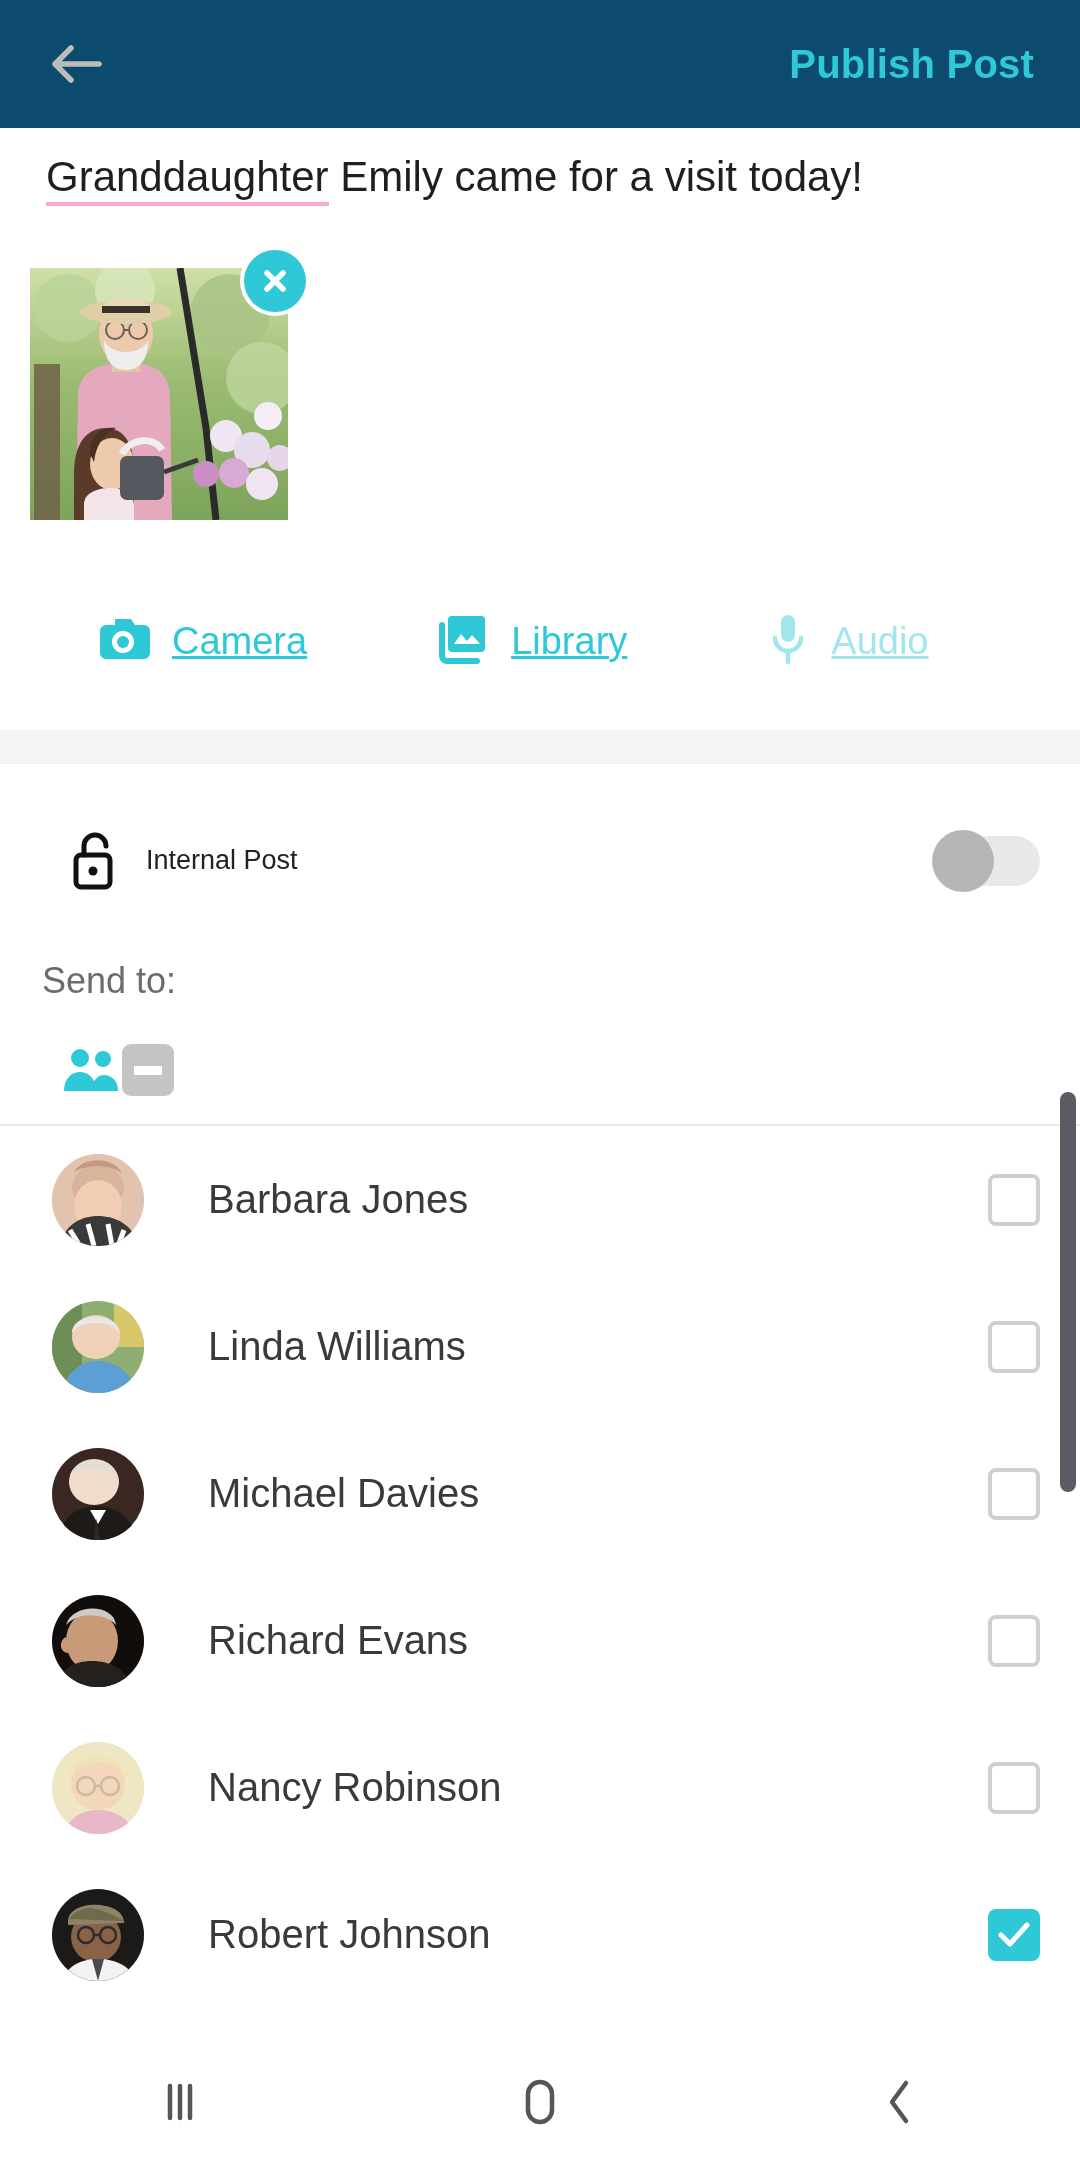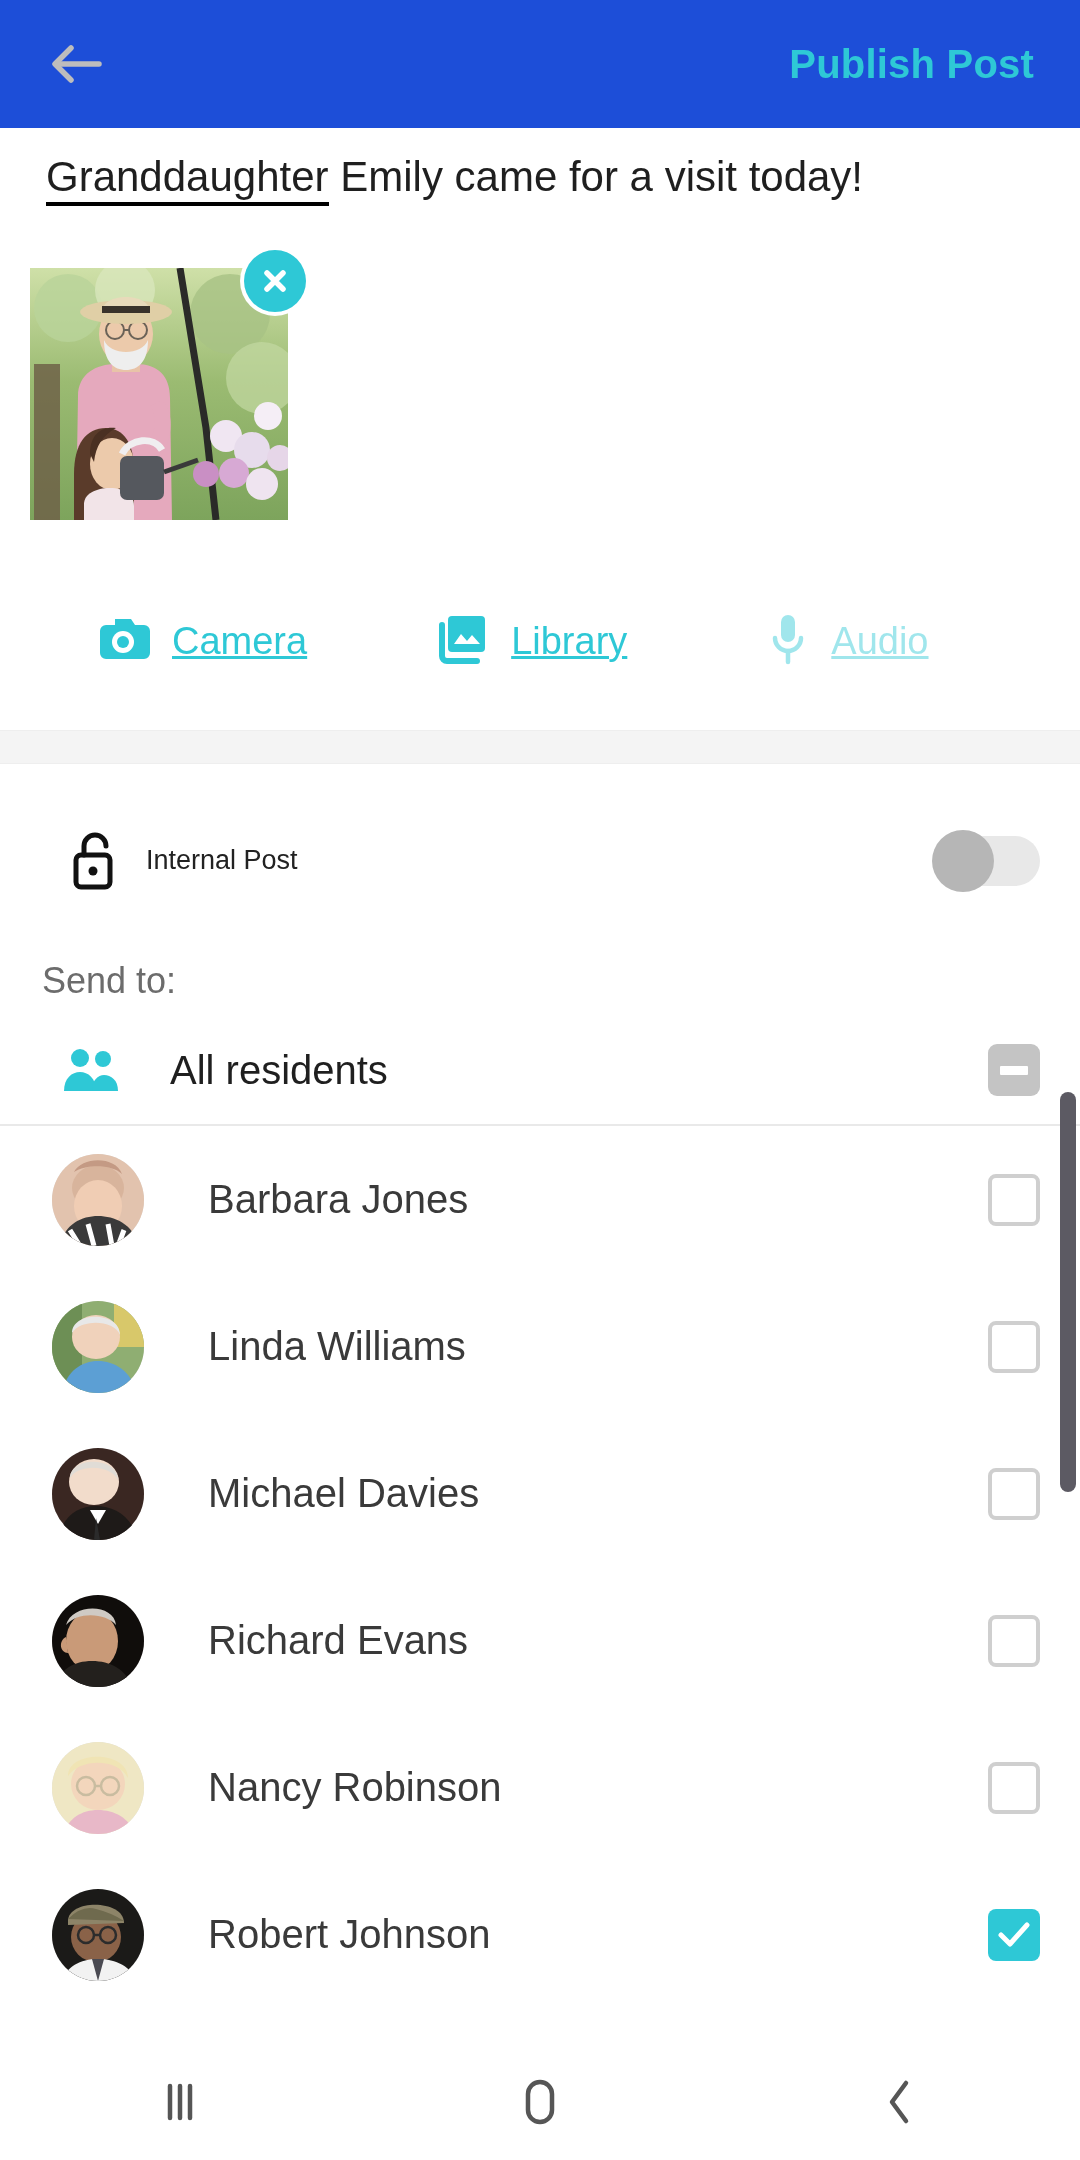--- a/index.html
+++ b/index.html
@@ -18,21 +18,21 @@
     height: 2160px;
     background: #ffffff;
   }
 
   
   .header {
     position: absolute;
     top: 0; left: 0;
     width: 1080px;
     height: 128px;
-    background: #1d4ed8;
+    background: #0c4a6e;
     display: flex;
     align-items: center;
     justify-content: space-between;
     padding: 0 40px 0 44px;
   }
   .back-arrow {
     width: 64px; height: 64px;
     display: flex; align-items: center; justify-content: center;
     cursor: pointer;
   }
@@ -50,21 +50,21 @@
     position: absolute;
     top: 150px;
     left: 46px;
     width: 1000px;
     font-size: 42px;
     color: #1f1f1f;
     line-height: 1.3;
     white-space: nowrap;
   }
   .spell-underline {
-    border-bottom: 4px solid #000000;
+    border-bottom: 4px solid #f9a8d4;
     padding-bottom: 2px;
   }
 
   
   .thumb-wrap {
     position: absolute;
     top: 268px;
     left: 30px;
     width: 258px;
     height: 252px;
@@ -429,21 +429,20 @@
 
   <div class="all-residents-row">
     <span class="people-icon">
       <svg width="62" height="46" viewBox="0 0 62 46">
         <circle cx="20" cy="11" r="9" fill="#2ec8d6"></circle>
         <circle cx="43" cy="12" r="8" fill="#2ec8d6"></circle>
         <path d="M4 44 C4 31 12 25 20 25 C28 25 36 31 36 44 Z" fill="#2ec8d6"></path>
         <path d="M32 44 C32 33 38 28 44 28 C51 28 58 33 58 44 Z" fill="#2ec8d6"></path>
       </svg>
     </span>
-    <span class="all-residents-label">All residents</span>
     <span class="cb-indeterminate">
       <span class="dash"></span>
     </span>
   </div>
 
   <div class="list-separator"></div>
 
   <div class="resident-list">
 
     <div class="resident-row">

